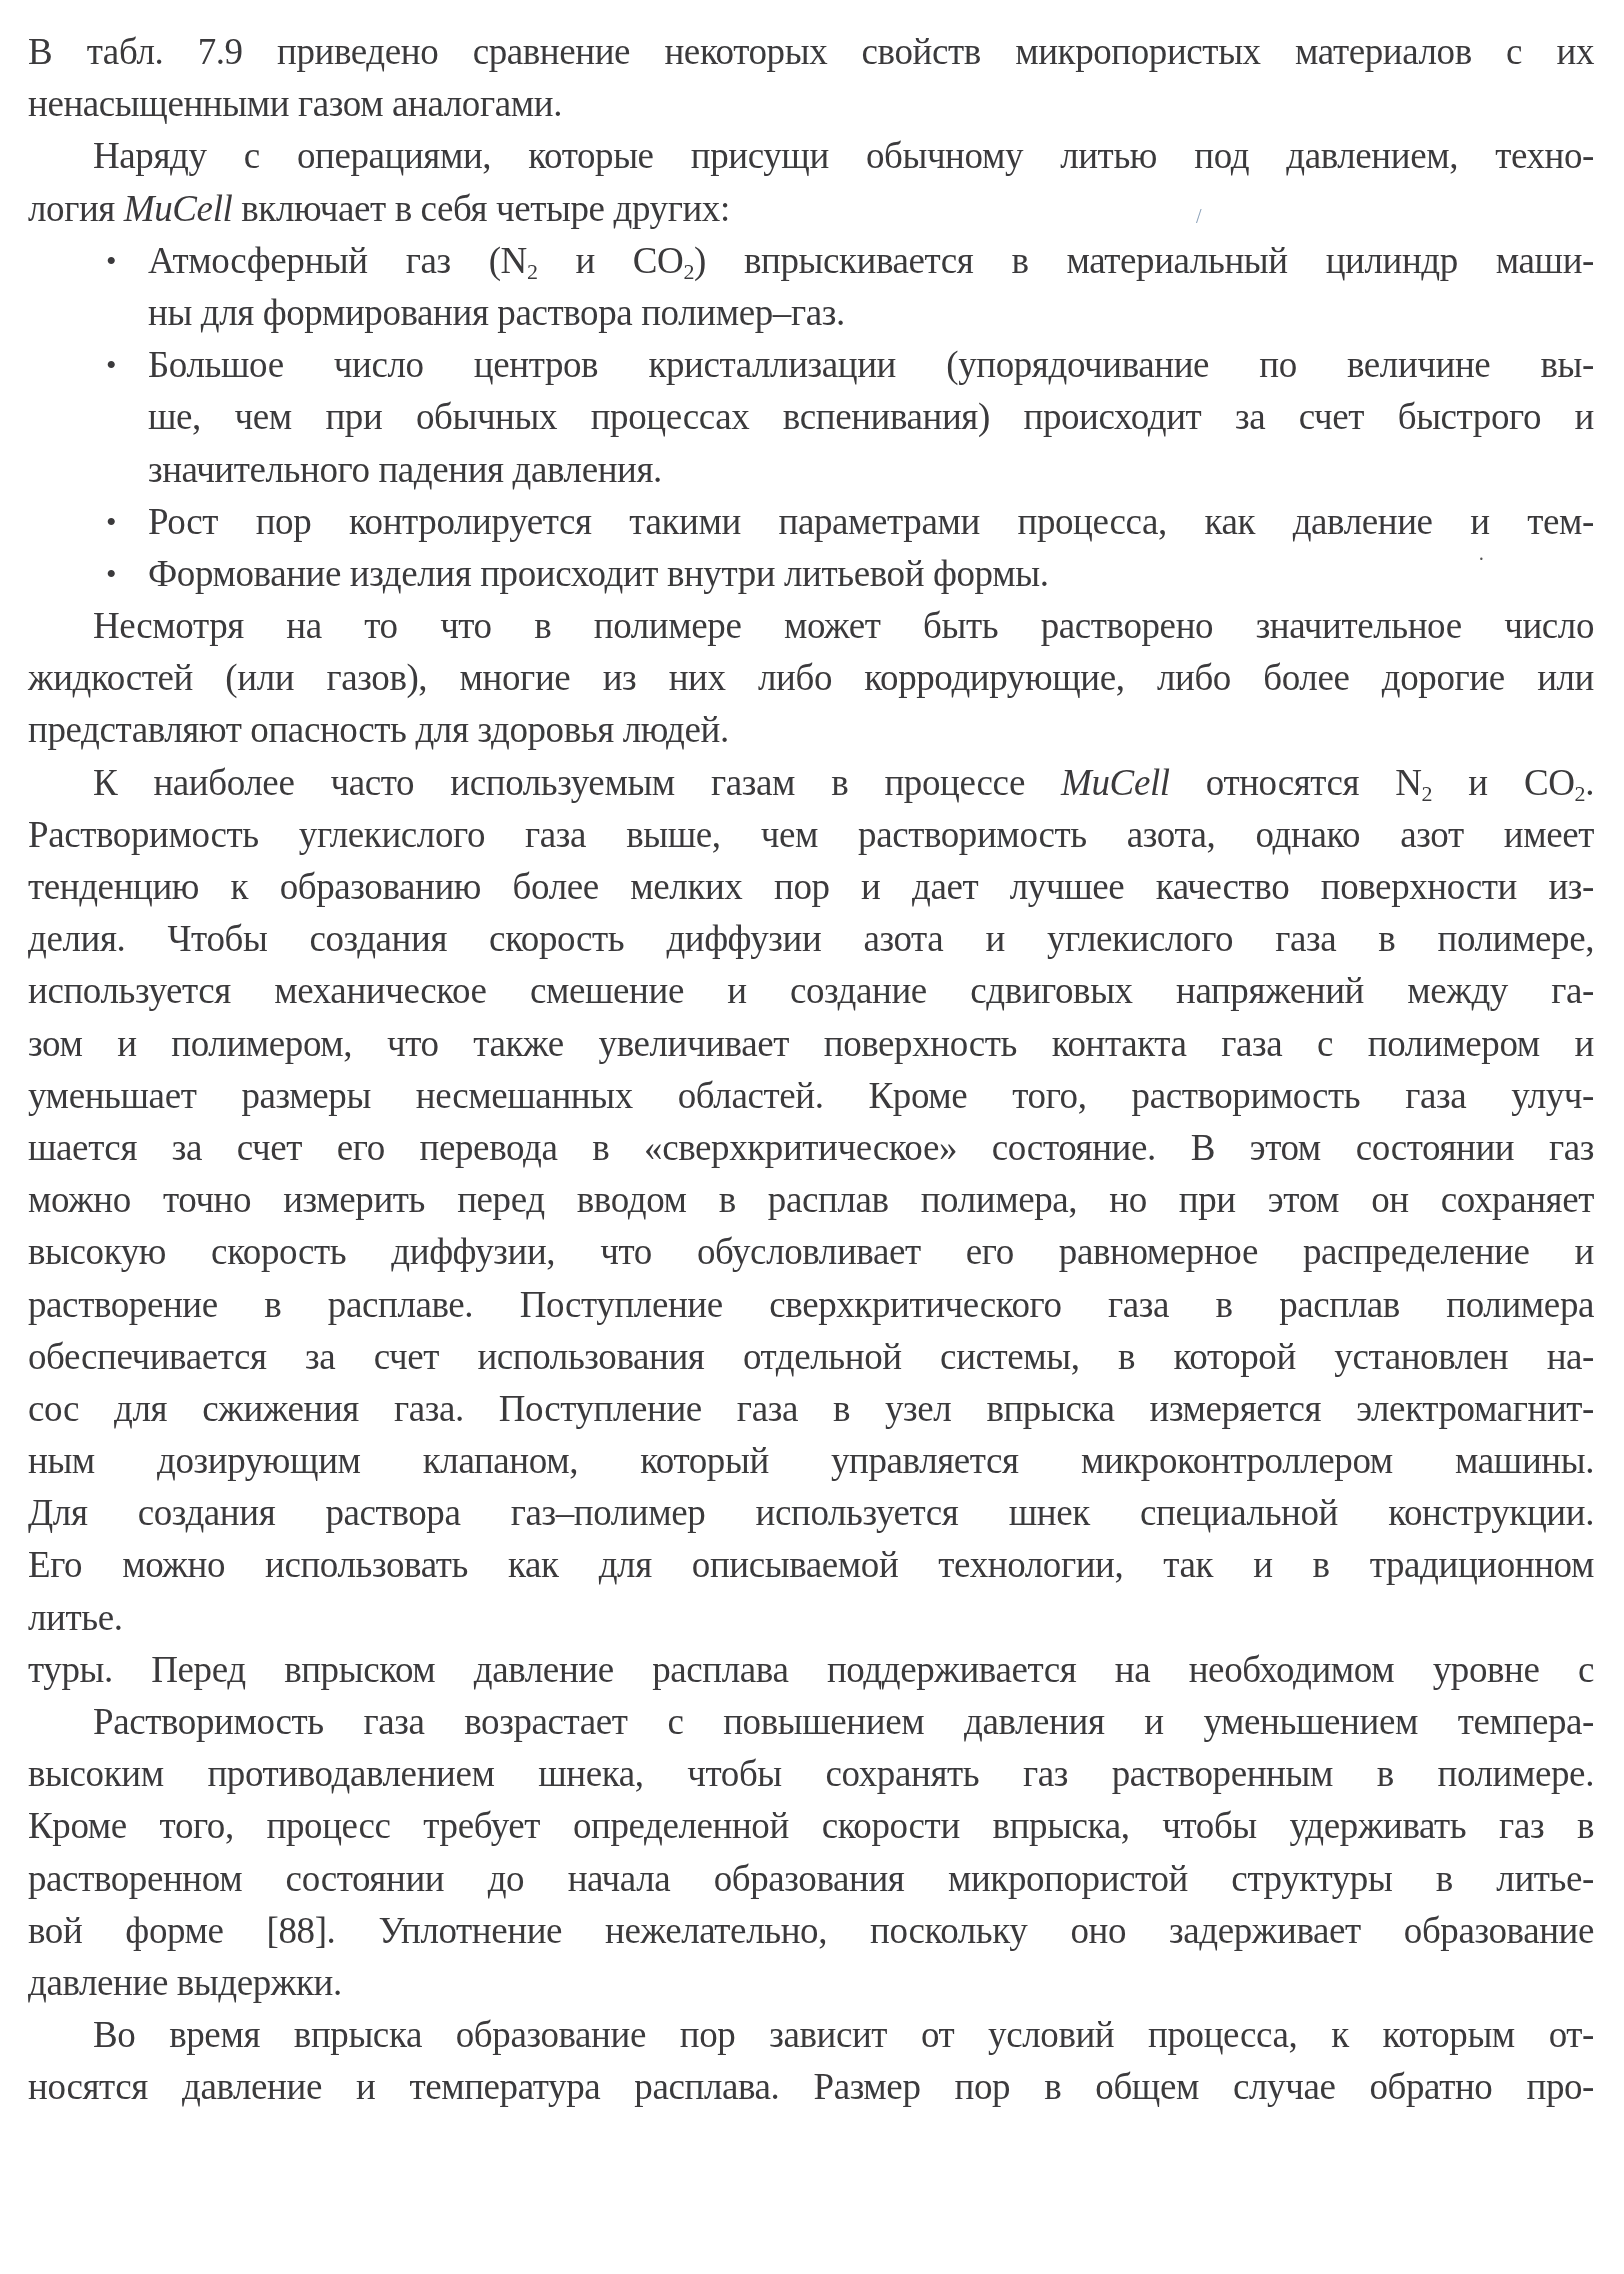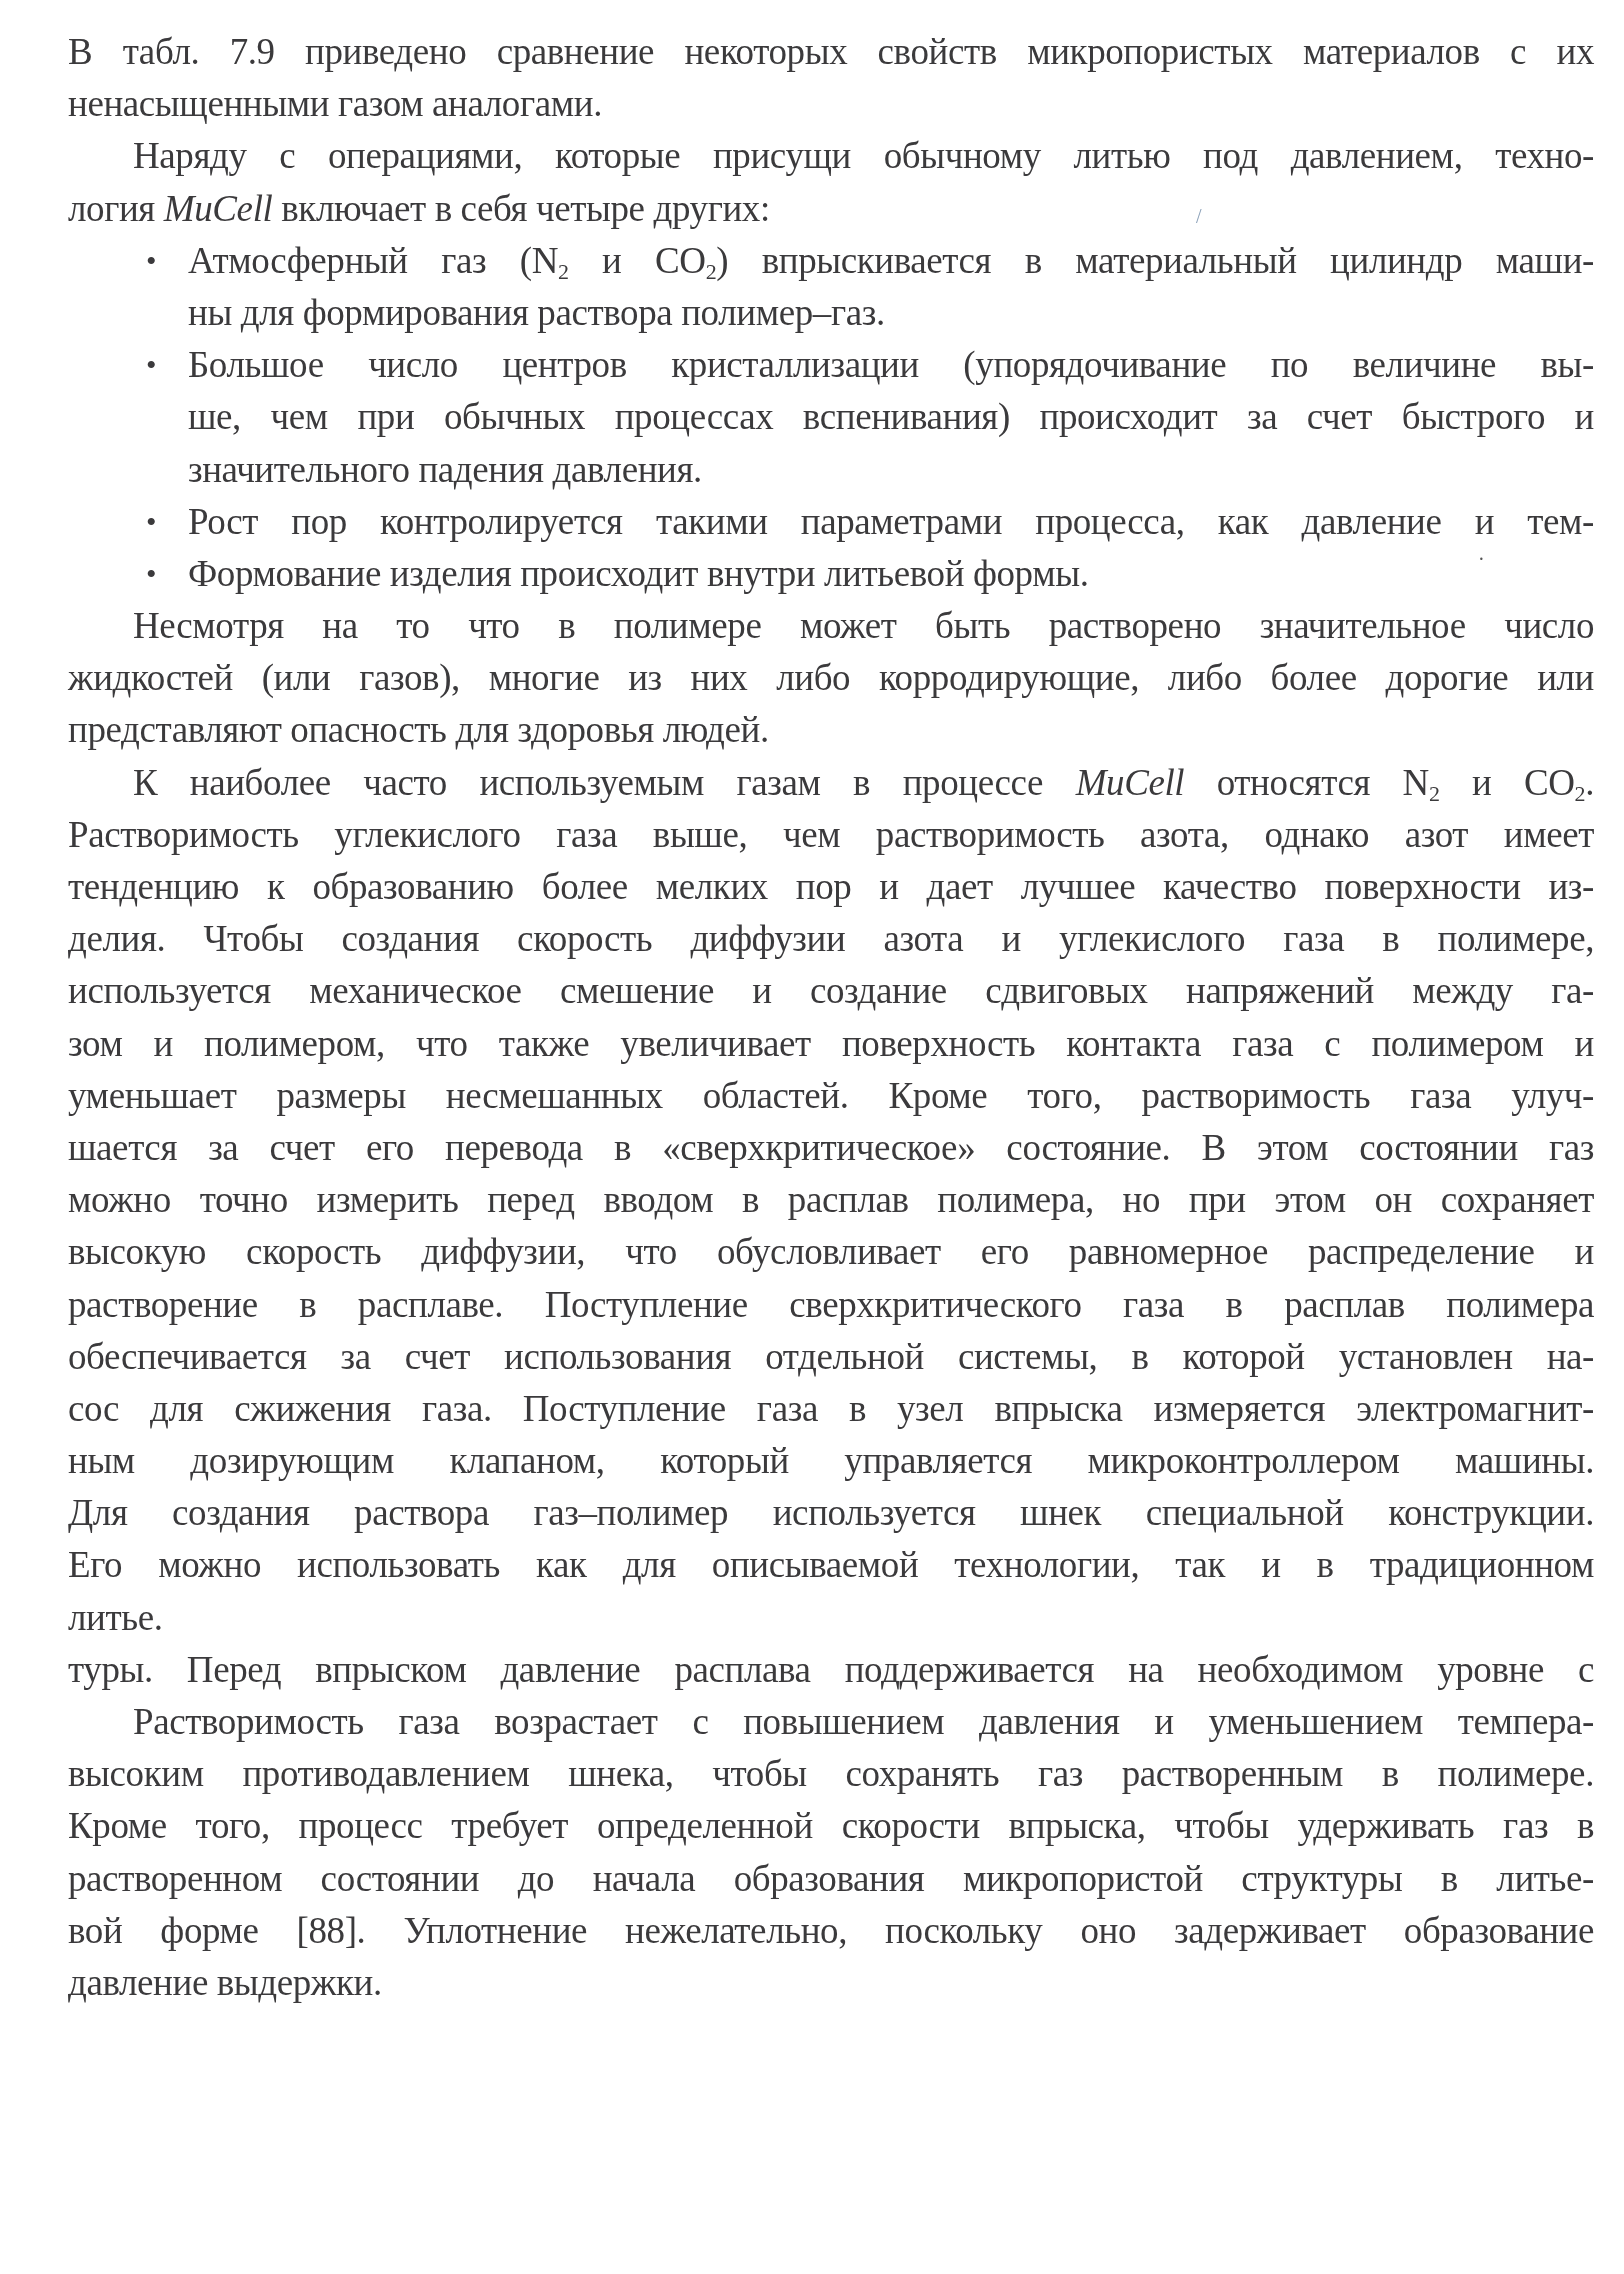--- a/index.html
+++ b/index.html
@@ -8,21 +8,20 @@
     font-family: "Liberation Serif", "DejaVu Serif", serif;
     color: #3b3a3c;
   }
   .page {
     position: absolute; left: 28px; top: 26px; width: 1566px;
   }
   .line {
     height: 52.2px; line-height: 52.2px; font-size: 37px;
     white-space: nowrap; text-align: justify; text-align-last: justify;
     letter-spacing: -0.4px;
-    margin-left: 40px;
   }
   .line.last { text-align-last: left; }
   .indent { padding-left: 65px; }
   .bullet-line { padding-left: 120px; position: relative; }
   .bullet-cont { padding-left: 120px; }
   .bullet {
     position: absolute; left: 78px; top: 0; font-size: 30px;
   }
   i { font-style: italic; }
   sub { font-size: 22px; vertical-align: -6px; line-height: 0; }
@@ -83,16 +82,20 @@
     </div>
     <div>
       <div class="line">туры. Перед впрыском давление расплава поддерживается на необходимом уровне с</div>
       <div class="line indent">Растворимость газа возрастает с повышением давления и уменьшением темпера-</div>
       <div class="line">высоким противодавлением шнека, чтобы сохранять газ растворенным в полимере.</div>
       <div class="line">Кроме того, процесс требует определенной скорости впрыска, чтобы удерживать газ в</div>
       <div class="line">растворенном состоянии до начала образования микропористой структуры в литье-</div>
       <div class="line">вой форме [88]. Уплотнение нежелательно, поскольку оно задерживает образование</div>
       <div class="line last">давление выдержки.</div>
     </div>
+    <div>
+      <div class="line indent">Во время впрыска образование пор зависит от условий процесса, к которым от-</div>
+      <div class="line">носятся давление и температура расплава. Размер пор в общем случае обратно про-</div>
+    </div>
   </div>
 
 <span class="mark" style="left:1196px; top:205px;">/</span>
 <span class="mark" style="left:1478px; top:548px; color:#555;">·</span>
 
 </body></html>

